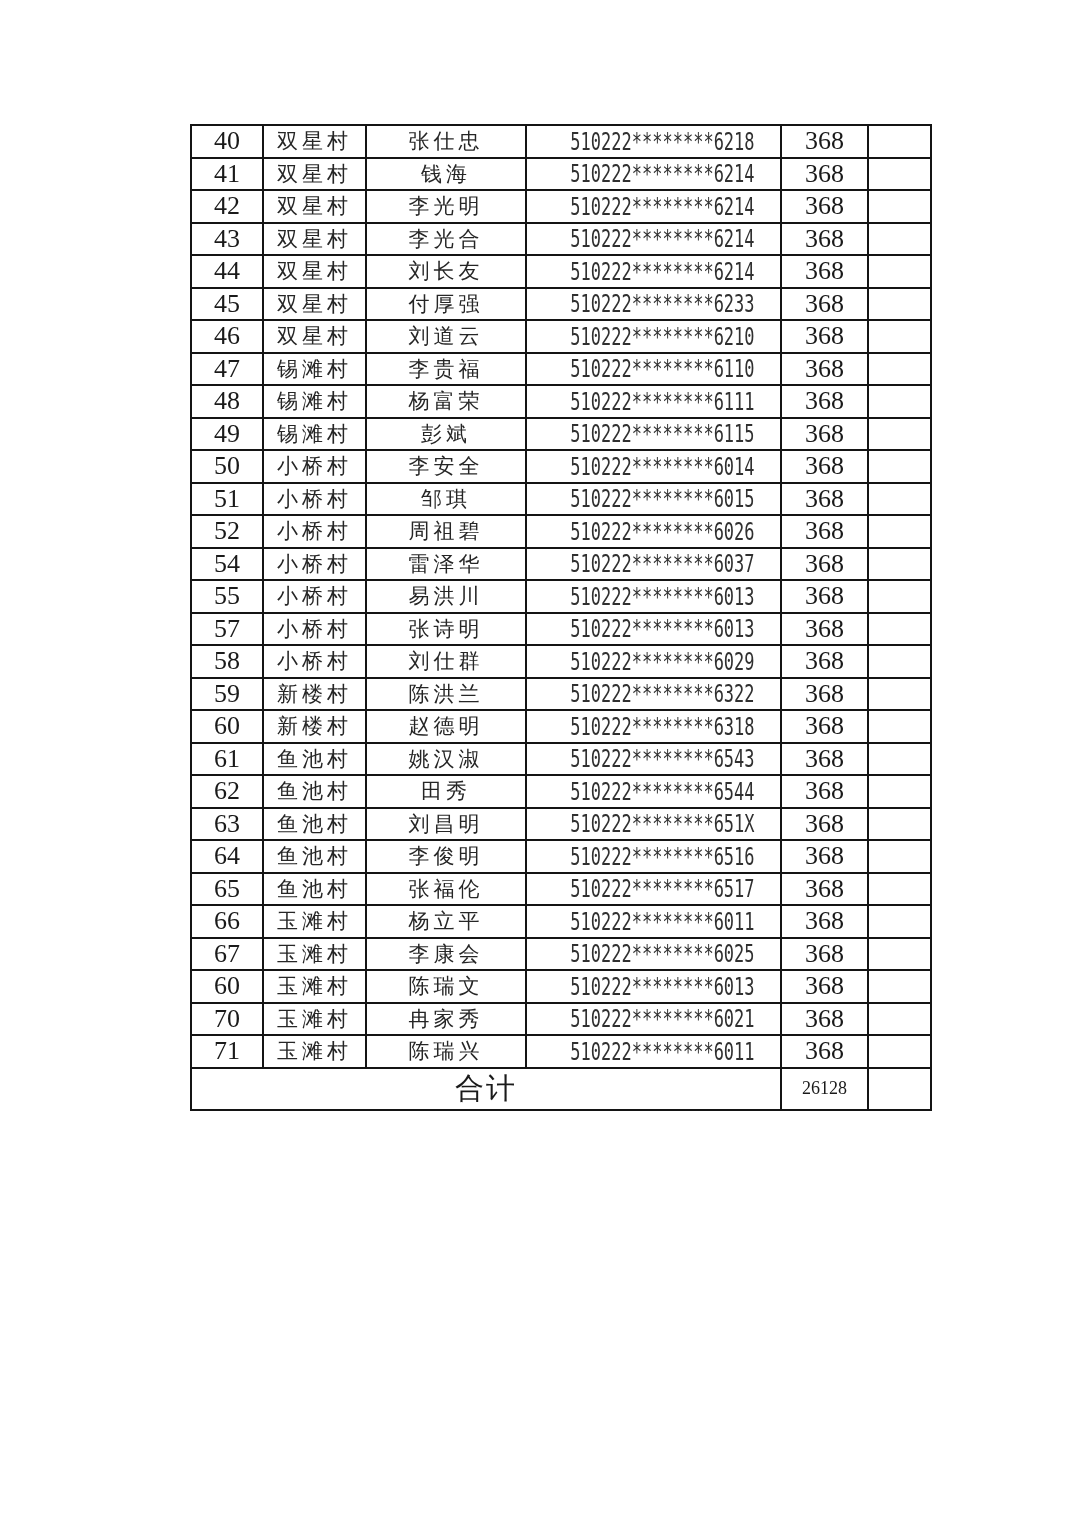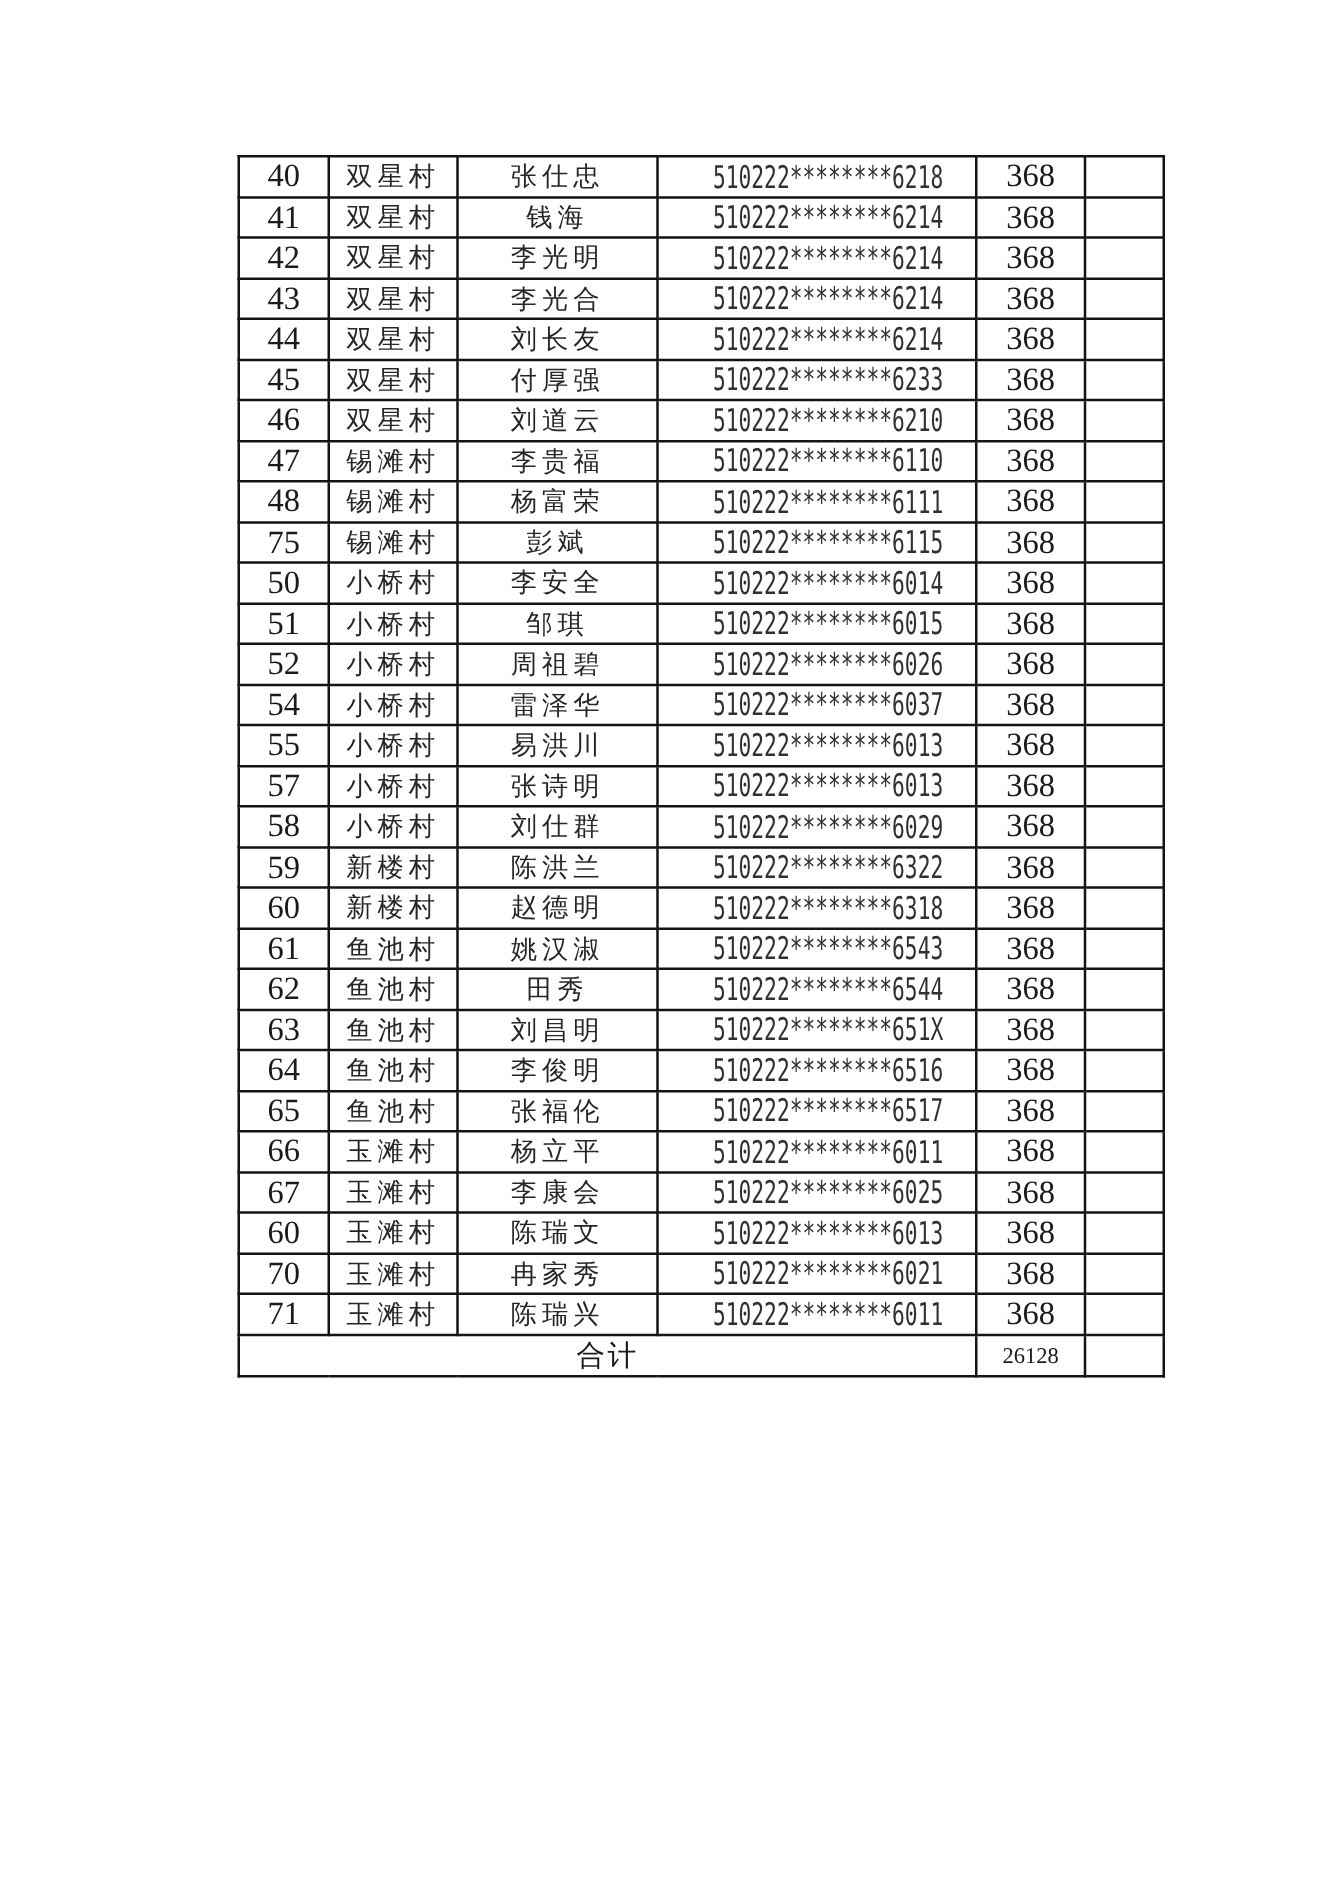--- a/index.html
+++ b/index.html
@@ -51,21 +51,21 @@
     display: inline-block;
     font-family: "DejaVu Sans Mono", monospace;
     font-size: 25px;
     font-weight: 400;
     color: #303030;
     transform: scaleX(0.68);
     transform-origin: 50% 50%;
     white-space: nowrap;
   }
   tr.total-row td.total-label {
-    font-size: 23px;
+    font-size: 29px;
     letter-spacing: 2px;
     color: #1a1a1a;
   }
   tr.total-row td.num {
     font-size: 18px;
   }
 </style>
 </head>
 <body>
 
@@ -146,21 +146,21 @@
         </tr>
         <tr>
           <td class="num">48</td>
           <td class="cjk">锡滩村</td>
           <td class="cjk">杨富荣</td>
           <td class="idcell"><span class="id-text">510222********6111</span></td>
           <td class="num">368</td>
           <td class="blank"></td>
         </tr>
         <tr>
-          <td class="num">75</td>
+          <td class="num">49</td>
           <td class="cjk">锡滩村</td>
           <td class="cjk">彭斌</td>
           <td class="idcell"><span class="id-text">510222********6115</span></td>
           <td class="num">368</td>
           <td class="blank"></td>
         </tr>
         <tr>
           <td class="num">50</td>
           <td class="cjk">小桥村</td>
           <td class="cjk">李安全</td>

